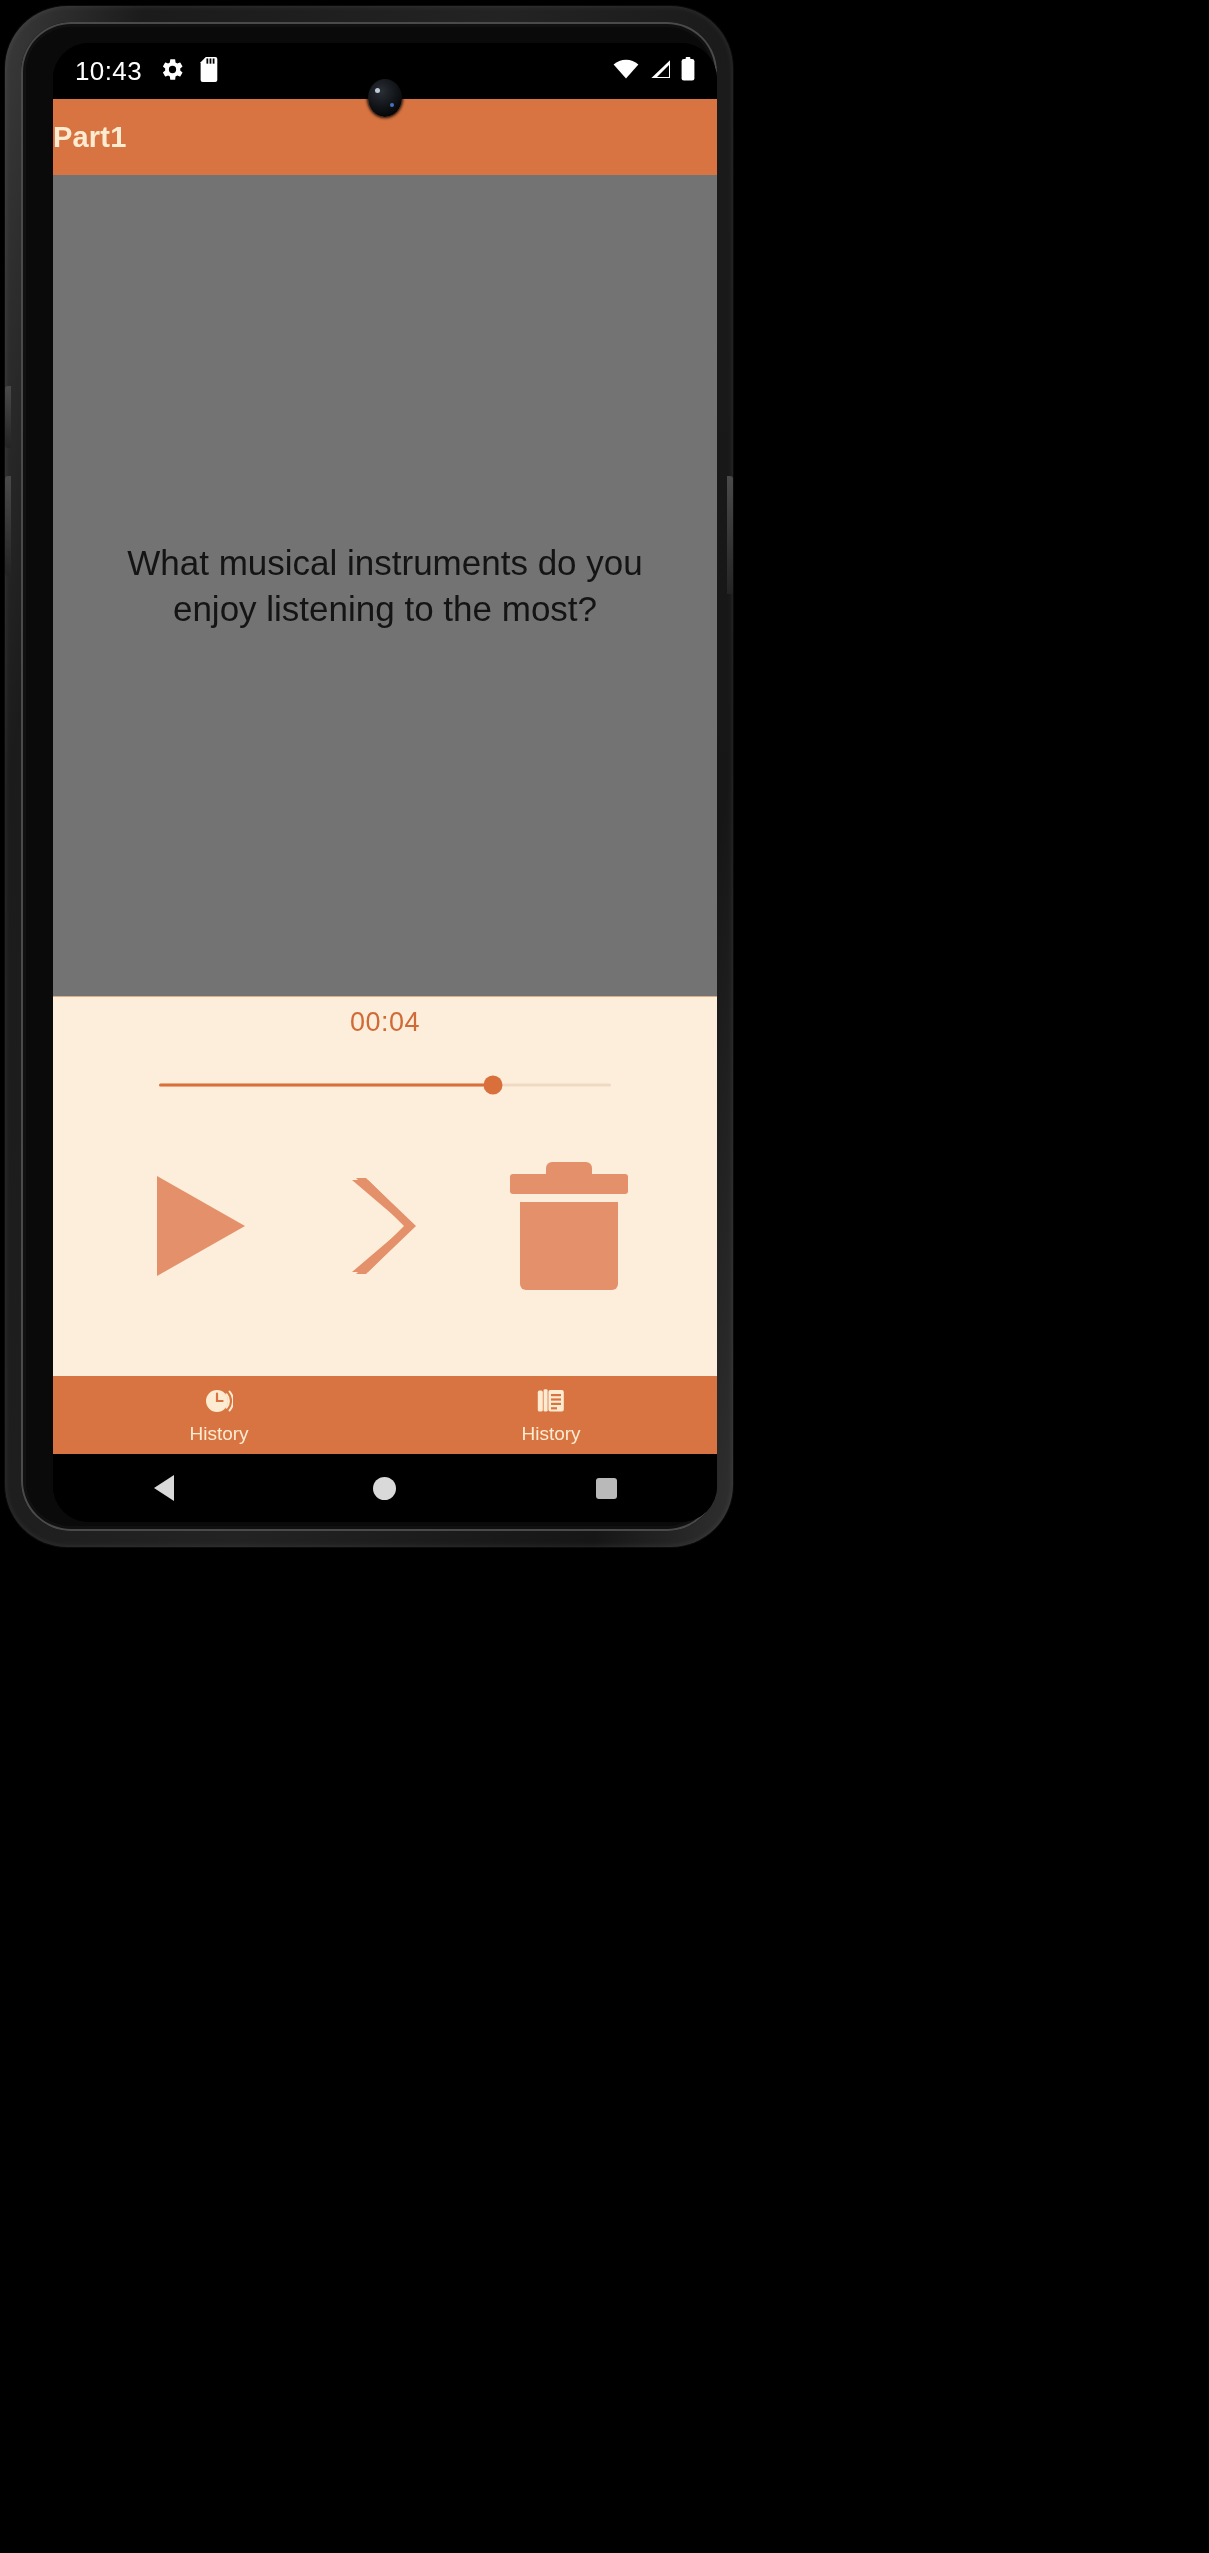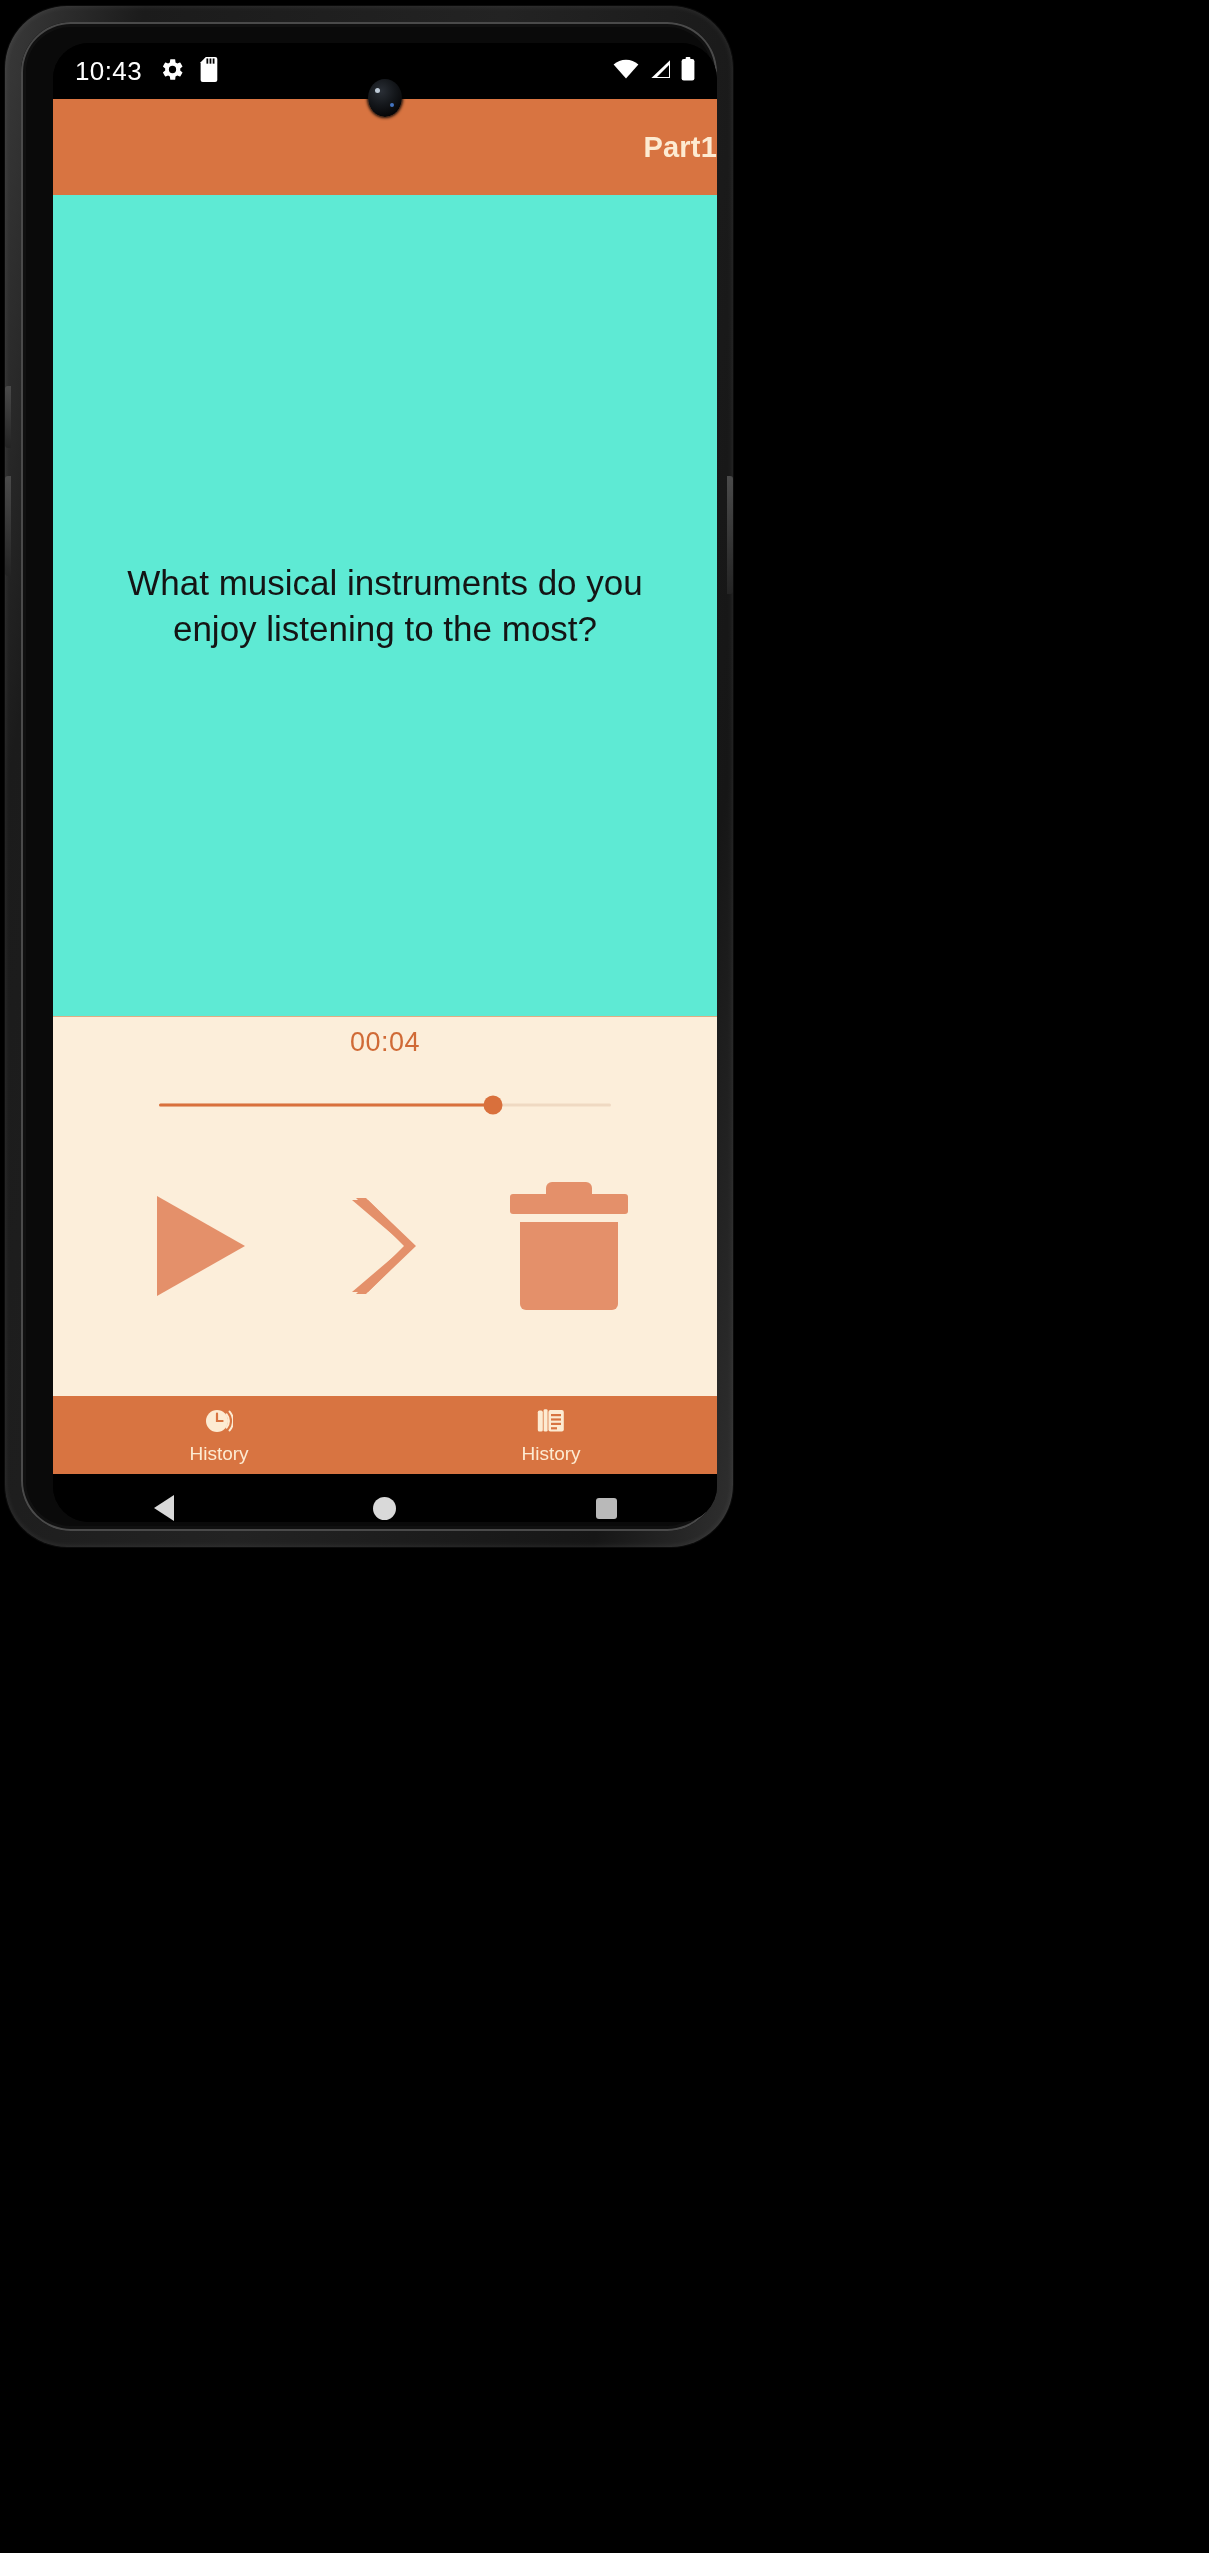--- a/index.html
+++ b/index.html
@@ -80,32 +80,32 @@
     background:#d8e6f5; opacity:.85;
   }
   .camera::before {
     content:""; position:absolute; right:8px; bottom:10px;
     width:4px; height:4px; border-radius:50%;
     background:#4a7fd4; opacity:.9;
   }
 
   
   .appbar {
-    height: 96px; width: 100%;
+    height: 76px; width: 100%;
     background: #D87441;
-    display: flex; align-items: center; justify-content: flex-end;
+    display: flex; align-items: center; justify-content: flex-start;
   }
   .appbar-title {
     color: #FDEBD2; font-size: 29px; font-weight: bold;
     letter-spacing: .2px;
   }
 
   
   .content {
-    background: #5eead4;
+    background: #737373;
     height: calc(1479px - 56px - 76px - 78px - 68px);
     display: flex; flex-direction: column;
   }
   .question-area {
     flex: 1;
     display: flex; align-items: center; justify-content: center;
     padding: 0 26px;
   }
   .question-text {
     font-size: 35px; line-height: 1.30; color: #141414;

